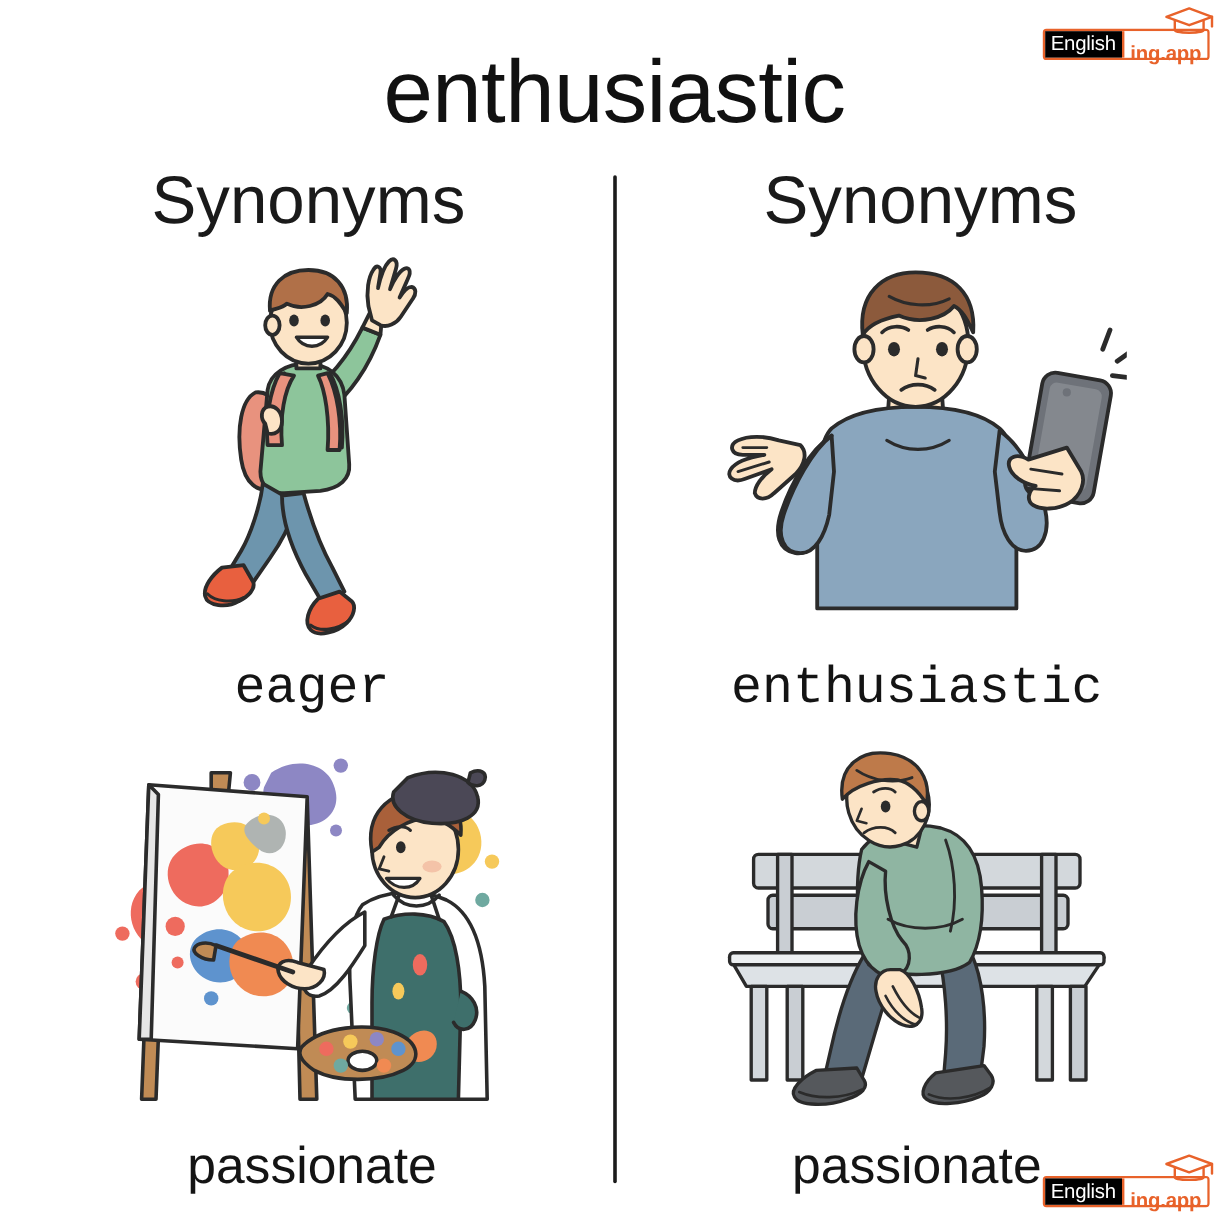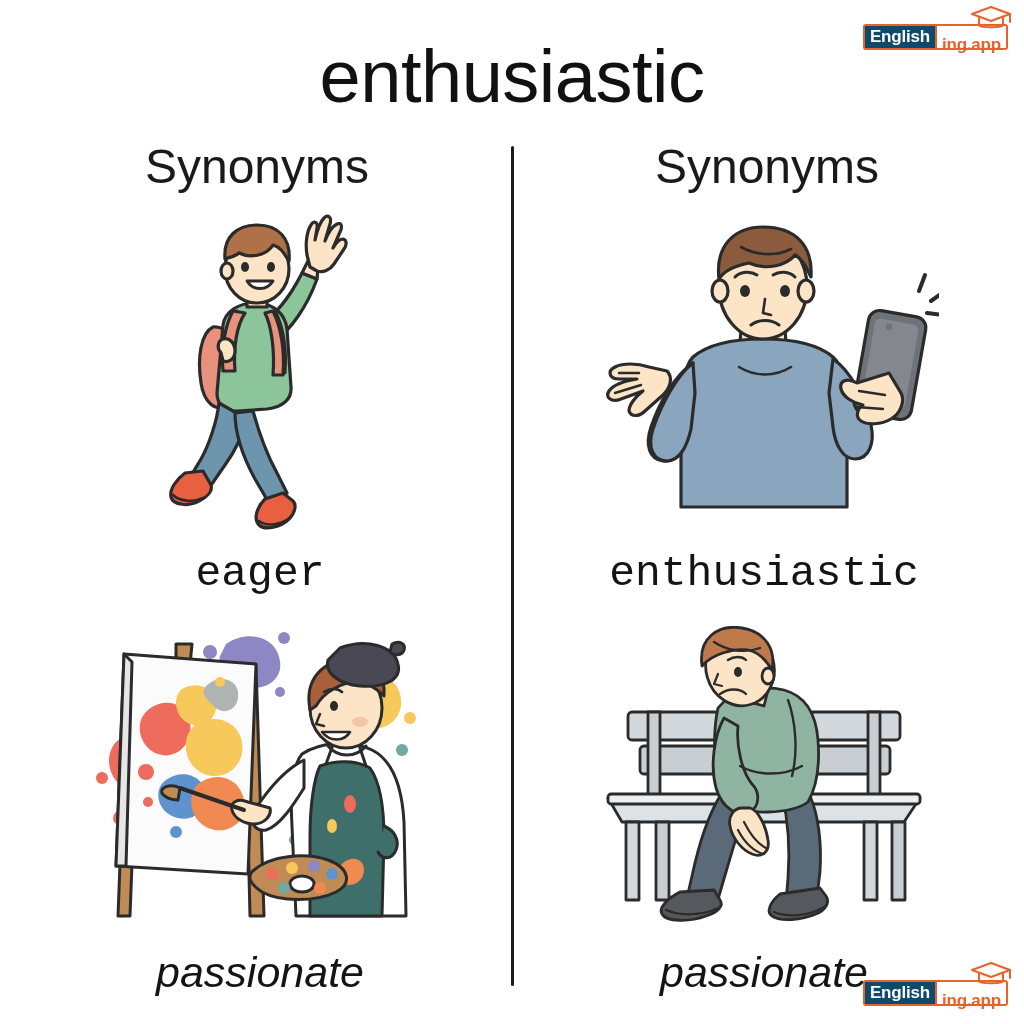--- a/index.html
+++ b/index.html
@@ -31,21 +31,21 @@
     letter-spacing: -0.5px;
     color: #111111;
   }
 
   
   .col-header {
     position: absolute;
     top: 138px;
     width: 490px;
     text-align: center;
-    font-size: 48px;
+    font-size: 56px;
     line-height: 58px;
     font-weight: 400;
     color: #1a1a1a;
   }
   .col-header.left  { left: 12px; }
   .col-header.right { left: 522px; }
 
   
   .divider {
     position: absolute;
@@ -83,39 +83,39 @@
 
   .cell-label {
     font-size: 43px;
     line-height: 52px;
     font-weight: 400;
     color: #141414;
     text-align: center;
     white-space: nowrap;
   }
   .c-tl .cell-label, .c-tr .cell-label { margin-top: 4px; font-family: Liberation Mono, monospace; }
-  .c-bl .cell-label, .c-br .cell-label { margin-top: 2px; font-style: italic; }
+  .c-bl .cell-label, .c-br .cell-label { margin-top: 2px; }
 
   
   .logo {
     position: absolute;
     display: flex;
     align-items: center;
     height: 26px;
     border: 2px solid #E8622A;
     border-radius: 3px;
     background: #ffffff;
     overflow: visible;
   }
   .logo-a {
-    background: #0c4a6e;
+    background: #000000;
     color: #ffffff;
     font-size: 17px;
     line-height: 22px;
-    font-weight: 700;
+    font-weight: 400;
     padding: 0 5px 1px 5px;
     height: 100%;
     display: flex;
     align-items: center;
     letter-spacing: -0.2px;
   }
   .logo-b {
     background: #ffffff;
     color: #E8622A;
     font-size: 17px;

